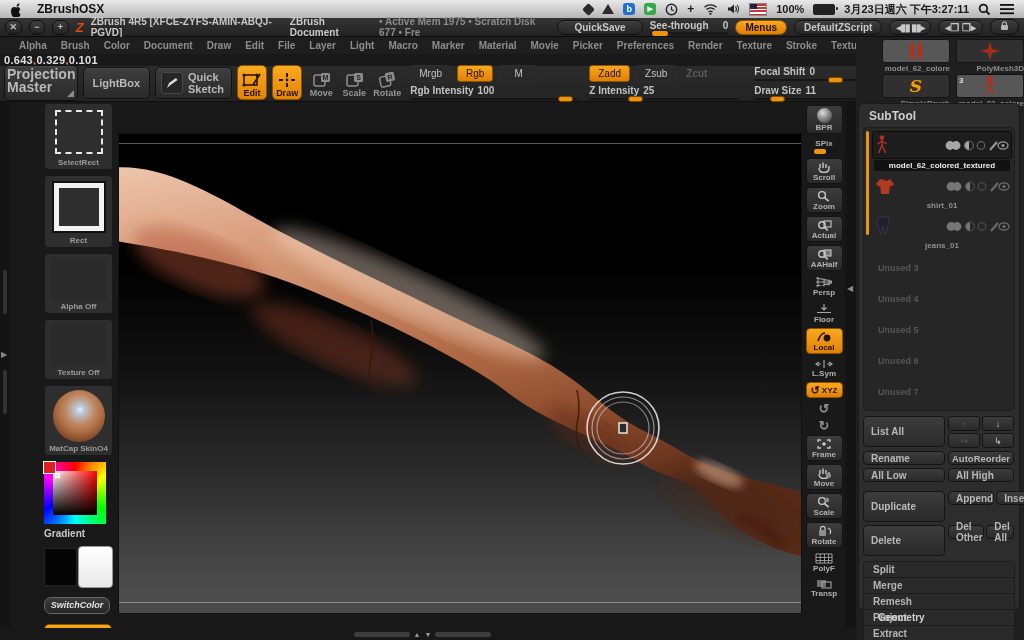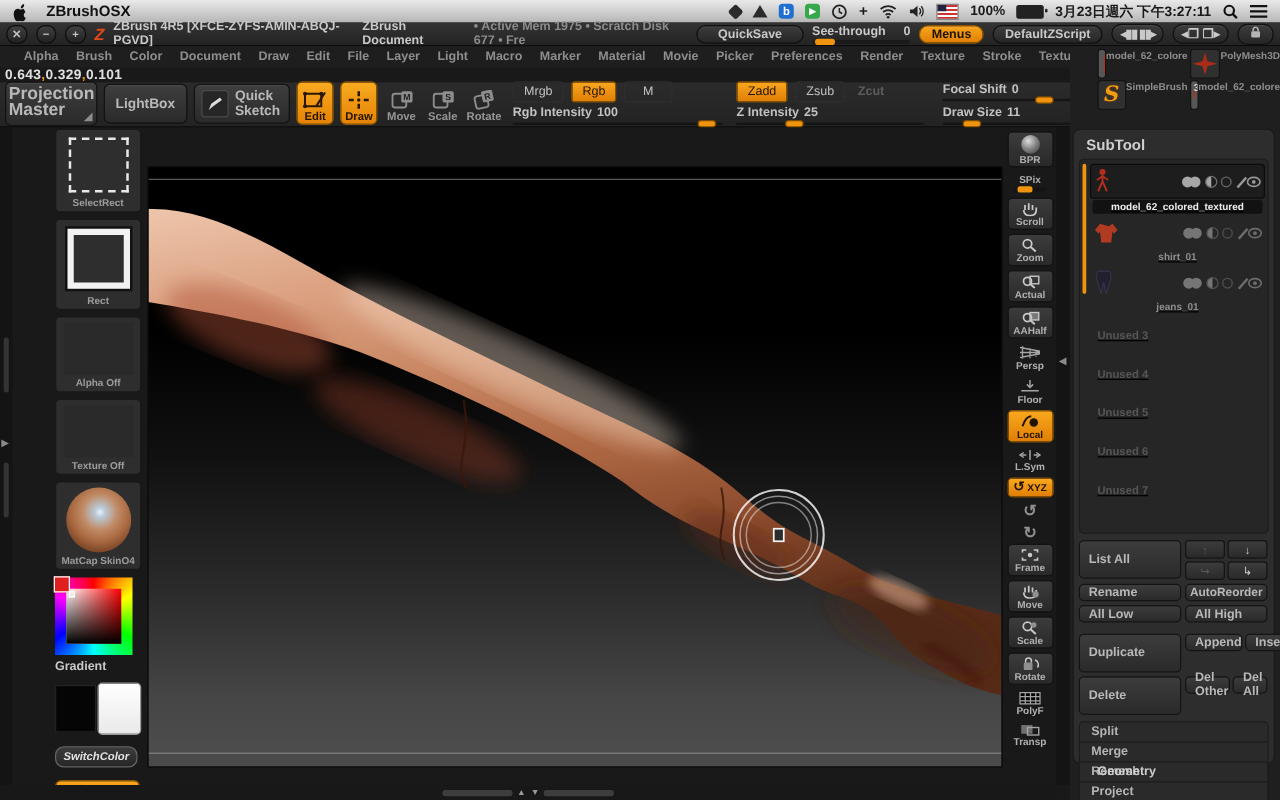--- a/index.html
+++ b/index.html
@@ -122,35 +122,35 @@
   .rs.orange .glyph{color:#231400;}
   .bpr-sph{width:15px;height:15px;border-radius:50%;background:radial-gradient(circle at 38% 32%,#ddd,#888 45%,#333 100%);}
   .spix-track{width:26px;height:3px;background:#141414;border-radius:2px;position:relative;margin:2px 0 1px;}
   .spix-h{position:absolute;left:3px;top:-1px;width:12px;height:5px;background:#f0940f;border-radius:2px;}
   .divider-col{left:845px;top:102px;width:11px;height:526px;background:#141414;}
   .divider-col .edge-arrow{left:2px;top:182px;}
 
   
   .right-panel{left:856px;top:37px;width:168px;height:603px;background:#1f1f1f;}
   .thumbs{position:absolute;left:22px;top:2px;width:144px;display:grid;grid-template-columns:72px 72px;gap:1px 2px;}
-  .thumb{display:flex;flex-direction:row;align-items:flex-start;}
+  .thumb{display:flex;flex-direction:column;align-items:flex-end;}
   .thumb .img{width:66px;height:22px;border-radius:3px;border:1px solid #141414;display:flex;align-items:center;
               justify-content:center;position:relative;overflow:hidden;}
   .thumb .img.grey{background:#575757;}
   .thumb .img.dark{background:#303030;}
   .thumb .cap{font-size:8px;color:#8d8d8d;font-weight:bold;margin-top:1px;white-space:nowrap;}
   .badge{position:absolute;left:2px;top:1px;font-size:8px;color:#ddd;font-weight:bold;}
   .legs{display:flex;gap:4px;}
   .legs i{display:block;width:4px;height:16px;background:#b1301d;border-radius:1px;}
   .sbrush{font-family:"DejaVu Serif",serif;font-style:italic;font-weight:bold;font-size:17px;color:#f29d12;text-shadow:0 0 2px #7a3c00;}
 
   .subtool{position:absolute;left:2px;top:66px;width:162px;height:508px;background:#2d2d2d;
            border:1px solid #1a1a1a;border-radius:6px;box-sizing:border-box;padding:3px 4px;}
   .st-head{font-size:12px;font-weight:bold;color:#cfcfcf;padding:2px 0 4px 6px;}
-  .st-list{position:relative;background:#262626;border:1px solid #1d1d1d;border-radius:4px;padding:2px 2px 18px 8px;text-decoration:underline;}
+  .st-list{position:relative;background:#262626;border:1px solid #1d1d1d;border-radius:4px;padding:2px 2px 2px 8px;}
   .st-accent{position:absolute;left:2px;top:3px;width:3px;height:104px;background:#f0940f;border-radius:2px;}
   .st-row{height:24px;display:flex;align-items:center;margin:1px 0;border-radius:3px;position:relative;padding:1px 2px;}
   .st-row.sel{background:#1d1d1d;border:1px solid #0c0c0c;}
   .st-row .icons{margin-left:auto;opacity:.75;}
   .st-row.dim2 .icons{opacity:.45;}
   .st-name{font-size:8px;font-weight:bold;color:#8f8f8f;text-align:center;height:11px;line-height:11px;margin:0 2px 2px;}
   .st-name.sel{color:#ececec;background:#121212;border-radius:2px;}
   .st-unused{height:31px;line-height:31px;font-size:9px;font-weight:bold;color:#565656;padding-left:6px;}
   .st-grid{display:grid;grid-template-columns:82px 66px;gap:3px;margin-top:5px;}
   .sbtn{background:linear-gradient(#3c3c3c,#2a2a2a);border:1px solid #141414;border-radius:4px;color:#b9b9b9;

